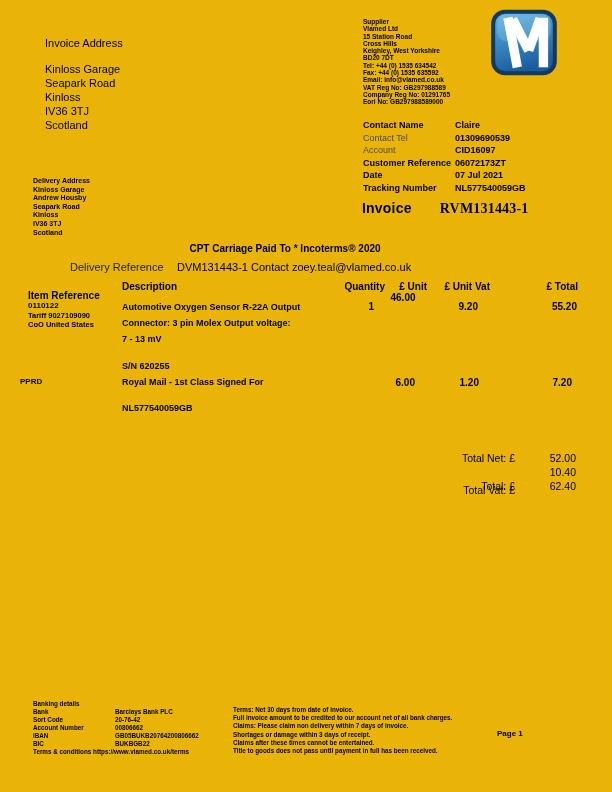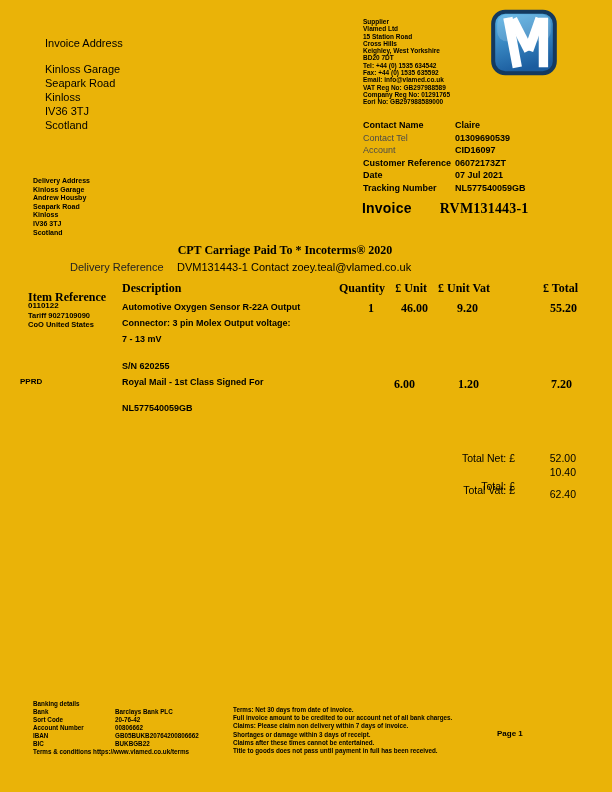--- a/index.html
+++ b/index.html
@@ -3,21 +3,21 @@
 <meta charset="utf-8">
 <style>
   html,body{margin:0;padding:0;background:#e8e8e8;}
   .page{position:relative;width:612px;height:792px;background:#eab308;overflow:hidden;
         font-family:"Liberation Sans",sans-serif;color:#000;}
   .abs{position:absolute;}
   .t11{font-size:11px;line-height:14px;font-weight:400;}
   .t7b{font-size:7px;line-height:8.6px;font-weight:bold;}
   .t65b{font-size:6.5px;line-height:7.3px;font-weight:bold;}
   .t63b{font-size:6.3px;line-height:8px;font-weight:bold;}
-  .t85b{font-size:12px;font-weight:bold;font-family:Liberation Serif, serif;}
+  .t85b{font-size:10px;font-weight:bold;}
   .t9b{font-size:9px;font-weight:bold;}
   .t8{font-size:8px;font-weight:bold;}
   .t75{font-size:7.5px;font-weight:bold;}
   .right{text-align:right;}
   .title{font-size:14px;font-weight:600;letter-spacing:.2px;}
   .contact-row{display:flex;font-size:9px;font-weight:bold;line-height:12.6px;}
   .c-label{width:92px;flex:none;}
   .contact-row:nth-child(2) .c-label,
   .contact-row:nth-child(3) .c-label{font-weight:400;color:#4a4a4a;}
   .bank-row{display:flex;}
@@ -131,38 +131,38 @@
   <div class="abs t85b right" style="right:122px;top:281px;width:60px;">£ Unit Vat</div>
   <div class="abs t85b right" style="right:34px;top:281px;width:50px;">£ Total</div>
 
   <div class="abs t8" style="left:28px;top:301px;">0110122</div>
   <div class="abs t75" style="left:28px;top:311px;">Tariff 9027109090</div>
   <div class="abs t75" style="left:28px;top:320px;">CoO United States</div>
   <div class="abs t9b" style="left:122px;top:302px;">Automotive Oxygen Sensor R-22A Output</div>
   <div class="abs t9b" style="left:122px;top:318px;">Connector: 3 pin Molex Output voltage:</div>
   <div class="abs t9b" style="left:122px;top:334px;">7 - 13 mV</div>
   <div class="abs t85b right" style="right:238px;top:301px;width:40px;">1</div>
-  <div class="abs t85b right" style="right:184px;top:301px;width:50px;">46.00</div>
+  <div class="abs t85b right" style="right:184px;top:292px;width:50px;text-align:center;">46.00</div>
   <div class="abs t85b right" style="right:134px;top:301px;width:50px;">9.20</div>
   <div class="abs t85b right" style="right:35px;top:301px;width:50px;">55.20</div>
   <div class="abs t9b" style="left:122px;top:361px;">S/N 620255</div>
 
   <div class="abs t8" style="left:20px;top:377px;">PPRD</div>
   <div class="abs t9b" style="left:122px;top:377px;">Royal Mail - 1st Class Signed For</div>
   <div class="abs t85b right" style="right:197px;top:377px;width:50px;">6.00</div>
   <div class="abs t85b right" style="right:133px;top:377px;width:50px;">1.20</div>
   <div class="abs t85b right" style="right:40px;top:377px;width:50px;">7.20</div>
   <div class="abs t9b" style="left:122px;top:403px;">NL577540059GB</div>
 
   <div class="abs tot-label right" style="right:97px;top:452px;width:120px;">Total Net: £</div>
   <div class="abs tot-value right" style="right:36px;top:452px;width:55px;">52.00</div>
   <div class="abs tot-label right" style="right:97px;top:441px;width:120px;margin-top:43px;">Total Vat: £</div>
   <div class="abs tot-value right" style="right:36px;top:466px;width:55px;">10.40</div>
   <div class="abs tot-label right" style="right:97px;top:480px;width:120px;">Total: £</div>
-  <div class="abs tot-value right" style="right:36px;top:480px;width:55px;margin-top:8px;">62.40</div>
+  <div class="abs tot-value right" style="right:36px;top:480px;width:55px;">62.40</div>
 
   <div class="abs t63b" style="left:33px;top:700px;width:195px;">
     <div>Banking details</div>
     <div class="bank-row">
       <span class="b-label">Bank</span>
       <span>Barclays Bank PLC</span>
     </div>
     <div class="bank-row">
       <span class="b-label">Sort Code</span>
       <span>20-76-42</span>

